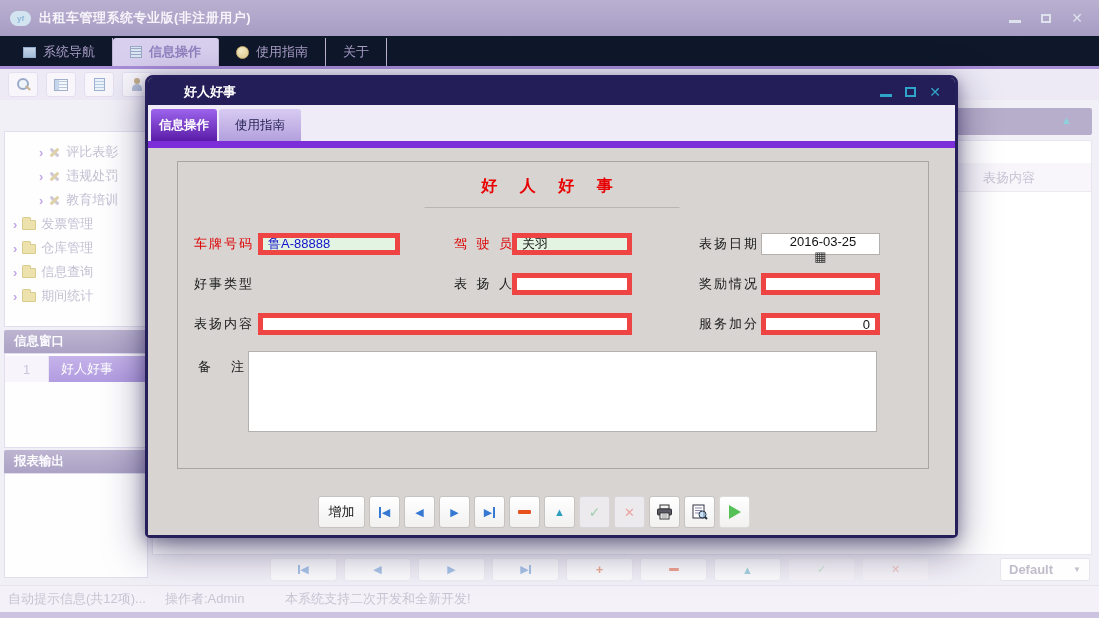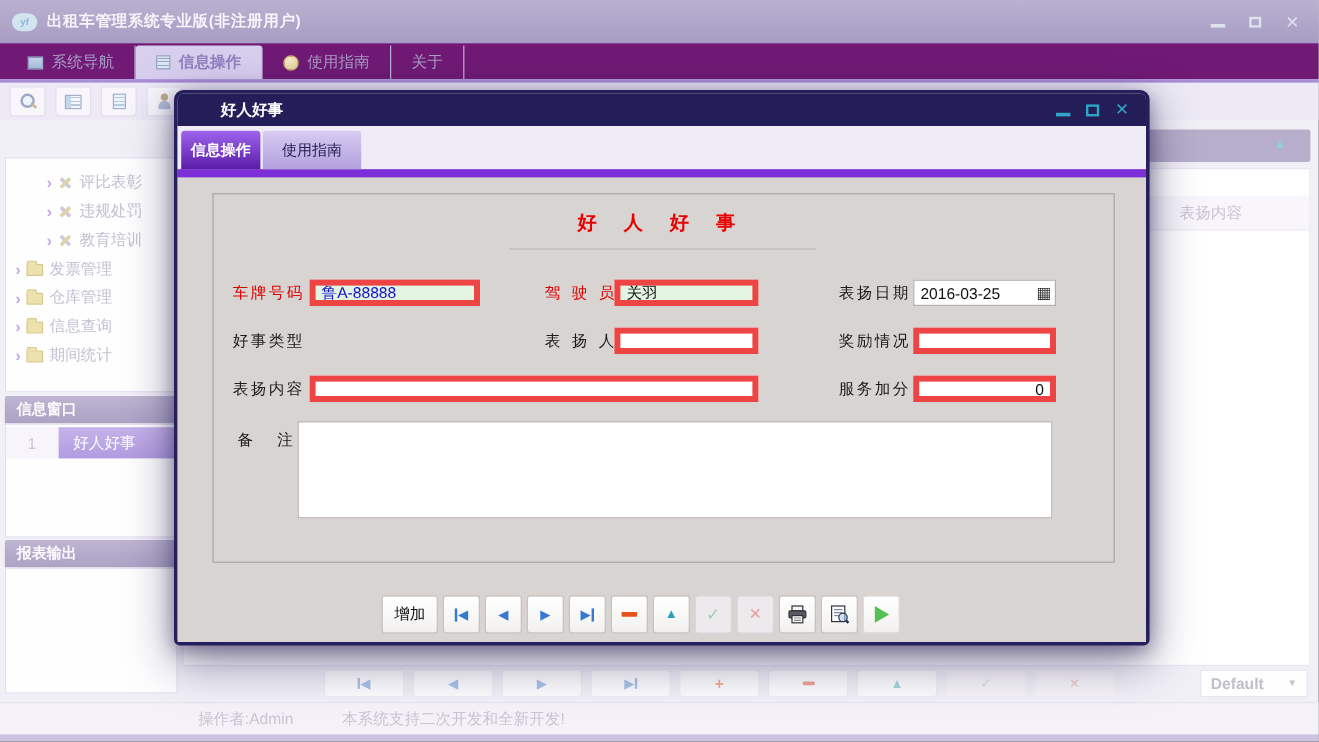--- a/index.html
+++ b/index.html
@@ -14,21 +14,21 @@
   .app-icon { width:21px; height:15px; background:#d3e4f1; border-radius:8px;
     display:flex; align-items:center; justify-content:center;
     color:#8fb6d8; font-size:8px; font-weight:bold; margin-right:8px; }
   .win-title { color:#f6f4fa; font-size:13px; font-weight:bold; letter-spacing:.5px; }
   .win-controls { position:absolute; right:14px; top:0; height:36px; display:flex; gap:15px; align-items:center; }
   .wc { width:16px; height:14px; display:flex; align-items:center; justify-content:center; color:#dde2ec; }
   .wc-min-bar { width:12px; height:3px; background:#dde2ec; margin-top:6px; }
   .wc-restore { width:10px; height:9px; border:2px solid #dde2ec; }
   .wc-x { font-size:14px; font-weight:bold; }
 
-  .ribbon { left:0; top:36px; width:1099px; height:30px; background:#701a75;
+  .ribbon { left:0; top:36px; width:1099px; height:30px; background:#0f172a;
     display:flex; align-items:flex-end; padding-left:6px; }
   .rtab { height:28px; display:flex; align-items:center; gap:7px; padding:0 17px;
     font-size:13px; color:#a89dc5; border-right:1px solid #bdb3d3; }
   .rtab.active { background:#d8ceee; border-radius:3px 3px 0 0; color:#9181bf; font-weight:bold; }
   .ic-navsq { width:13px; height:11px; background:linear-gradient(#c4d4e8,#a2bcd8); border:1px solid #93aac8; }
   .ic-grid { width:12px; height:12px; border:1px solid #9aa8c6;
     background: repeating-linear-gradient(0deg,#dce6f2 0 2px,#9aa8c6 2px 3px),
                 repeating-linear-gradient(90deg,transparent 0 2px,#9aa8c6 2px 3px); }
   .ic-help { width:13px; height:13px; border-radius:50%; background:radial-gradient(circle at 35% 30%,#f4ecc8,#e2cd8e); border:1px solid #ccb273; }
   .purple-line { left:0; top:66px; width:1099px; height:3px; background:#a88dd7; }
@@ -298,20 +298,21 @@
           <span class="pale-red">✕</span>
         </div>
     </div>
     <div class="bg-combo">
       <span class="val">Default</span>
       <span class="arr">▼</span>
     </div>
   </div>
 
   <div class="abs statusbar">
+    <span style="left:8px;">自动提示信息(共12项)...</span>
     <span style="left:165px;">操作者:Admin</span>
     <span style="left:285px;">本系统支持二次开发和全新开发!</span>
   </div>
   <div class="abs bottom-strip"></div>
 
   <div class="abs dialog">
     <div class="dlg-titlebar">
       <span class="dlg-title">好人好事</span>
       <div class="dlg-controls">
         <div class="dc">
@@ -333,21 +334,21 @@
     <div class="dlg-body">
       <div class="form-panel"></div>
       <div class="form-title">好 人 好 事</div>
       <div class="form-title-line"></div>
 
       <div class="flabel red" style="left:46px; top:85px;">车牌号码</div>
       <input class="fin mint blue" style="left: 110px; top: 85px; width: 142px;" value="鲁A-88888">
       <div class="flabel red" style="left:306px; top:85px;">驾 驶 员</div>
       <input class="fin mint" style="left: 364px; top: 85px; width: 120px;" value="关羽">
       <div class="flabel" style="left:551px; top:85px;">表扬日期</div>
-      <div class="datebox" style="left:613px; top:85px; width:119px;">
+      <div class="datebox" style="left:613px; top:85px; width:119px;flex-direction:column;">
         <span class="dval">2016-03-25</span>
         <span class="cal">▦</span>
       </div>
 
       <div class="flabel" style="left:46px; top:125px;">好事类型</div>
       <div class="flabel" style="left:306px; top:125px;">表 扬 人</div>
       <input class="fin" style="left: 364px; top: 125px; width: 120px;" value="">
       <div class="flabel" style="left:551px; top:125px;">奖励情况</div>
       <input class="fin" style="left: 613px; top: 125px; width: 119px;" value="">
 

